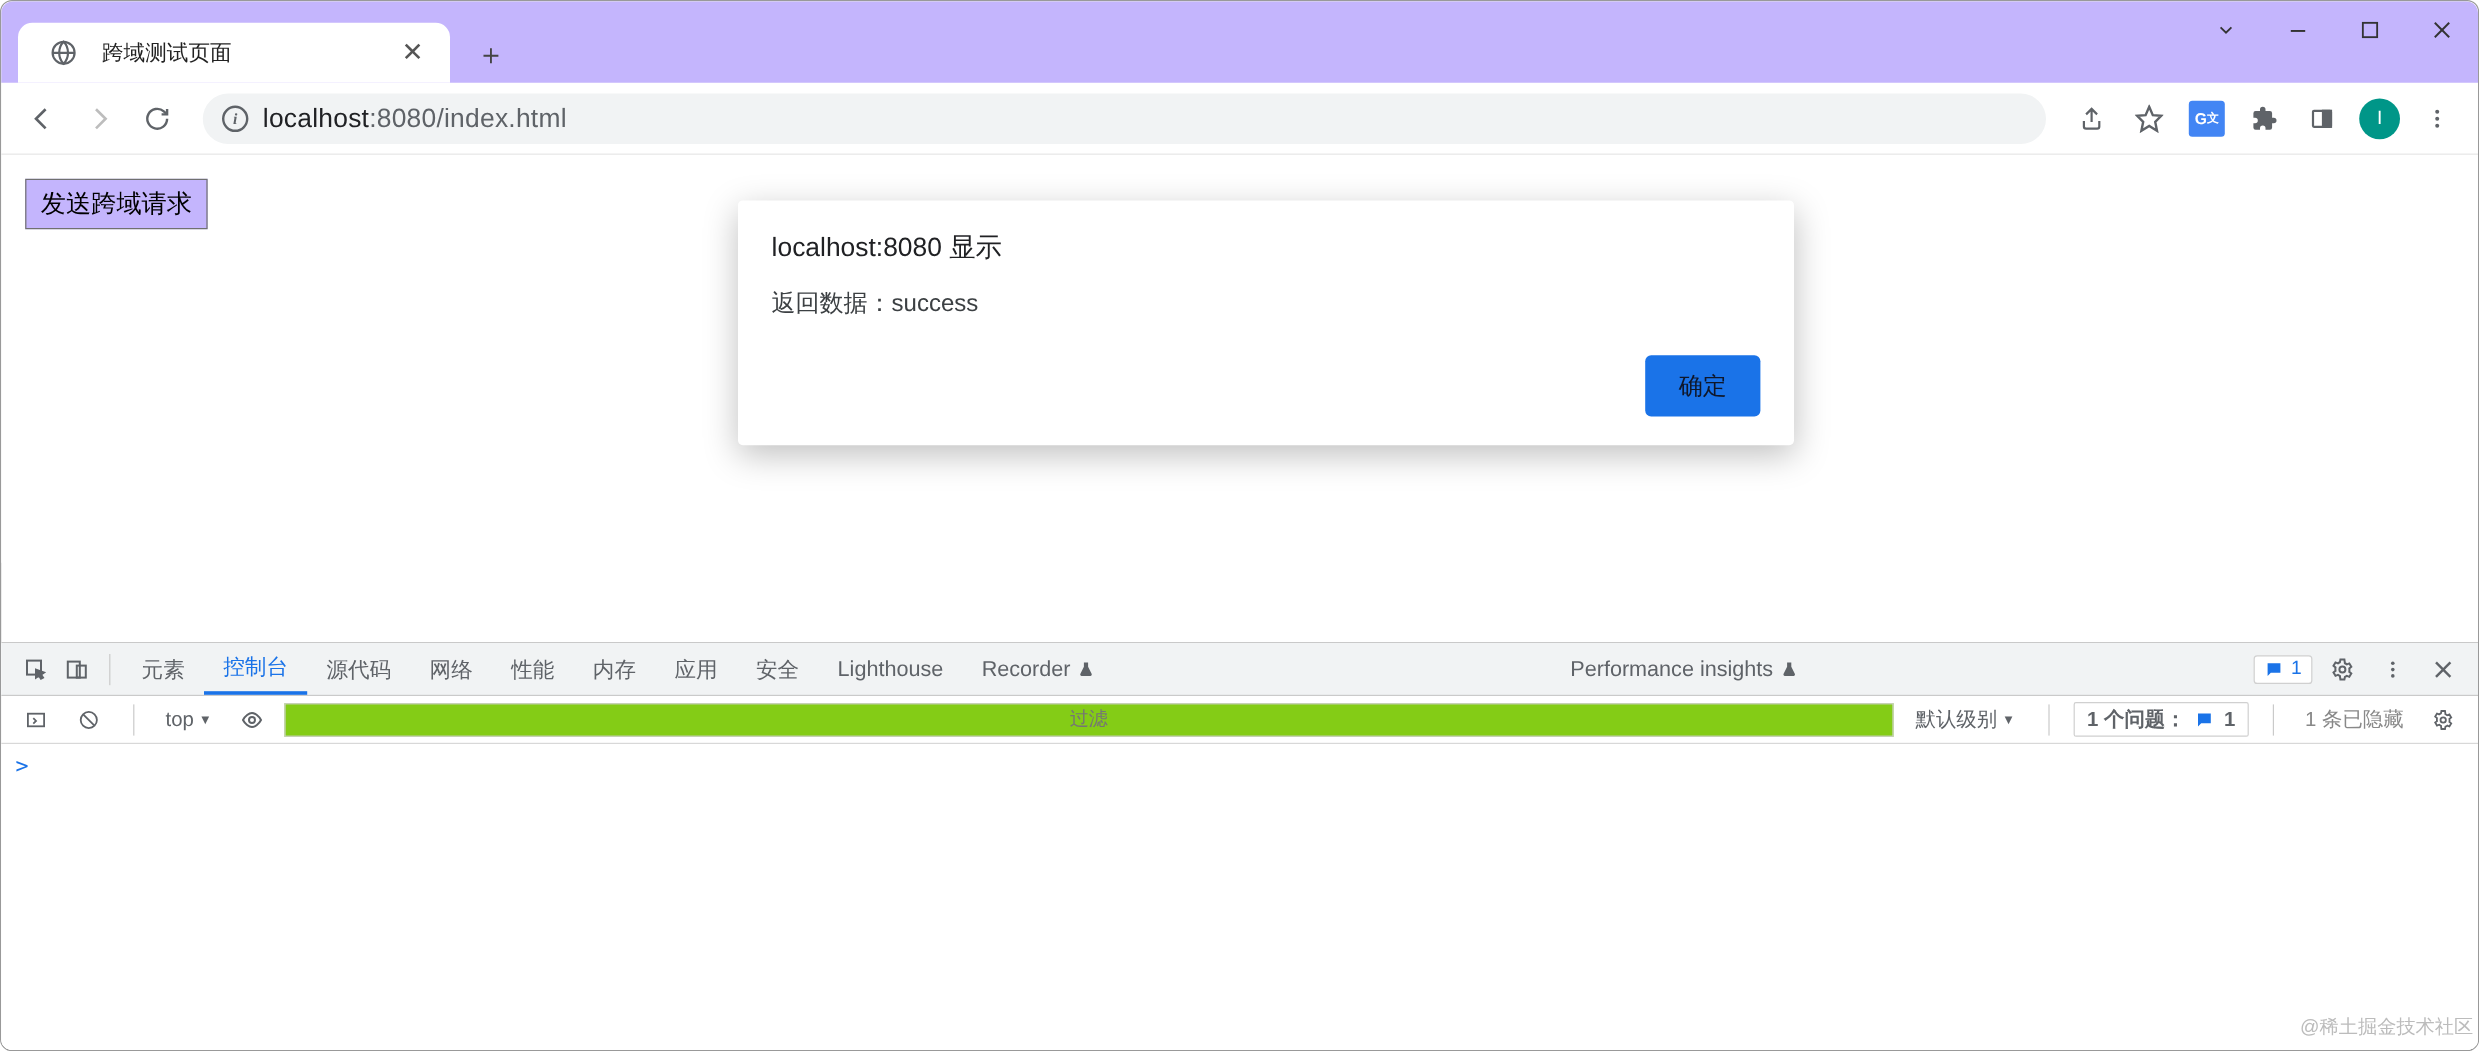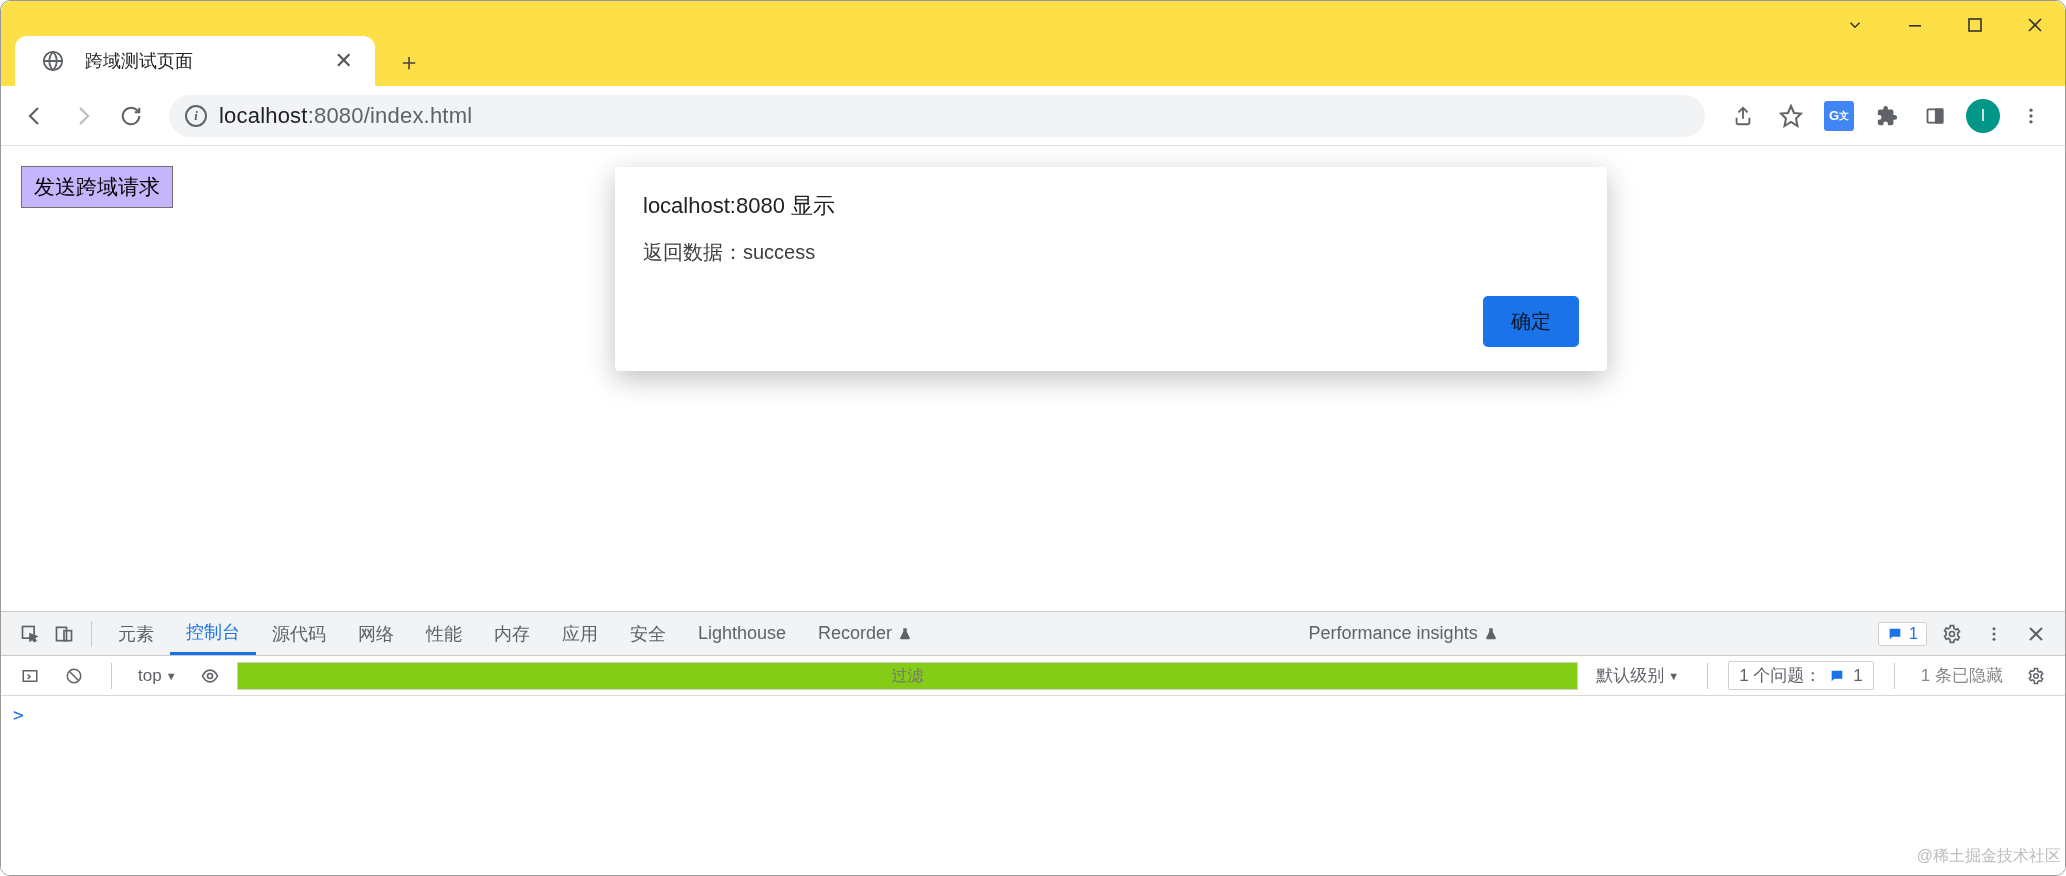--- a/index.html
+++ b/index.html
@@ -1,20 +1,20 @@
 <!DOCTYPE html>
 <html><head>
 <meta charset="utf-8">
 <style>
   * { box-sizing: border-box; margin: 0; padding: 0; }
   html, body { width: 100%; height: 100%; font-family: "Segoe UI", "Microsoft YaHei", Arial, sans-serif; background: #fff; overflow: hidden; }
   body { width: 2066px; height: 876px; position: relative; border: 1px solid #999; border-radius: 10px; }
 
   
-  .titlebar { height: 85px; background: #fde047; display: flex; align-items: flex-end; border-radius: 10px 10px 0 0; position: relative; text-align: center; }
+  .titlebar { height: 68px; background: #c4b5fd; display: flex; align-items: flex-end; border-radius: 10px 10px 0 0; position: relative; text-align: center; }
   .tab-strip { display: flex; align-items: flex-end; height: 100%; padding-left: 14px; }
   .tab { display: flex; align-items: center; gap: 12px; background: #fff; height: 50px; margin-top: 18px; padding: 0 18px; border-radius: 12px 12px 0 0; min-width: 360px; position: relative; }
   .tab-title { font-size: 18px; color: #222; }
   .tab-close { font-size: 22px; color: #555; padding: 4px; line-height: 1; margin-left: auto; }
   .newtab { width: 40px; height: 40px; display: flex; align-items: center; justify-content: center; margin: 0 0 4px 14px; font-size: 24px; color: #444; }
   .win-controls { position: absolute; right: 0; top: 0; height: 48px; display: flex; }
   .win-btn { width: 60px; height: 48px; display: flex; align-items: center; justify-content: center; color: #222; }
 
   
   .toolbar { height: 60px; background: #fff; display: flex; align-items: center; padding: 0 14px; gap: 8px; border-bottom: 1px solid #e3e3e3; }
@@ -28,43 +28,43 @@
   .tool-icon { width: 40px; height: 40px; display: flex; align-items: center; justify-content: center; color: #5f6368; }
   .translate-badge { width: 30px; height: 30px; background: #4285f4; color: #fff; font-size: 13px; font-weight: bold; display:flex; align-items:center; justify-content:center; border-radius:3px; position:relative; }
   .avatar { width: 34px; height: 34px; border-radius: 50%; background: #009688; color: #fff; display:flex; align-items:center; justify-content:center; font-size: 16px; font-weight: 500; }
 
   
   .page { height: 340px; background: #fff; padding: 20px; position: relative; }
   .page h1 { font-size: 46px; font-weight: 900; color: #000; margin-bottom: 34px; letter-spacing: 1px; }
   .cors-btn { font-size: 21px; padding: 6px 12px; background: #c4b5fd; border: 1px solid #707070; color: #000; font-family: inherit; }
 
   
-  .alert { position: absolute; left: 614px; top: 166px; width: 992px; background: #fff; border-radius: 4px; box-shadow: 0 8px 28px rgba(0,0,0,.25); padding: 24px 28px; z-index: 50; }
+  .alert { position: absolute; left: 614px; top: 166px; width: 880px; background: #fff; border-radius: 4px; box-shadow: 0 8px 28px rgba(0,0,0,.25); padding: 24px 28px; z-index: 50; }
   .alert-title { font-size: 22px; color: #202124; margin-bottom: 18px; }
   .alert-msg { font-size: 20px; color: #3c4043; margin-bottom: 30px; }
   .alert-actions { display: flex; justify-content: flex-end; }
   .alert-ok { background: #1a73e8; color: #0f172a; border: none; font-size: 20px; padding: 12px 28px; border-radius: 5px; }
 
   
-  .devtools { position: absolute; left:0; right:0; bottom:0; height: 264px; background: #fff; border-top: 1px solid #c9c9c9; display:flex; flex-direction:column; }
+  .devtools { position: absolute; left:0; right:0; bottom:0; height: 340px; background: #fff; border-top: 1px solid #c9c9c9; display:flex; flex-direction:column; }
   .dt-tabs { height: 44px; background: #f1f3f4; border-bottom: 1px solid #cacaca; display:flex; align-items:center; padding: 0 12px; font-size: 18px; color: #5f6368; }
   .dt-ic { width: 34px; height: 34px; display:flex; align-items:center; justify-content:center; color:#5f6368; }
   .dt-sep { width:1px; height: 26px; background:#cacaca; margin: 0 10px; }
   .dt-tab { padding: 0 16px; height: 100%; display:flex; align-items:center; color:#5f6368; white-space: nowrap; }
   .dt-tab.active { color:#1a73e8; border-bottom: 3px solid #1a73e8; }
   .dt-flask { width:14px; height:18px; margin-left:6px; }
   .dt-spacer { flex:1; }
   .dt-issue-badge { display:flex; align-items:center; gap:6px; background:#fff; border:1px solid #d0d0d0; padding:2px 8px; border-radius:3px; color:#1a73e8; font-size:16px; }
   .dt-right-ic { width: 34px; height: 34px; display:flex;align-items:center;justify-content:center;color:#5f6368; margin-left: 8px; }
 
   .dt-console-toolbar { height: 40px; border-bottom:1px solid #d8d8d8; display:flex; align-items:center; padding: 0 12px; gap: 10px; font-size: 17px; color:#5f6368; }
   .ctx-select { display:flex; align-items:center; gap:4px; padding: 2px 6px; }
   .filter-input { flex:1; height: 28px; border:1px solid #d0d0d0; background:#84cc16; padding: 0 10px; font-size:16px; color:#5f6368;text-align:center; }
   .level-select { display:flex; align-items:center; gap:4px; padding: 0 8px; }
-  .problems { border:1px solid #d0d0d0; padding:2px 10px; border-radius:2px; display:flex; align-items:center; gap:8px; }
+  .problems { border:1px solid #d0d0d0; padding:2px 10px; border-radius:2px; display:flex; align-items:center; gap:8px;font-weight:bold; }
   .hidden-note { color:#888; padding:0 6px; }
 
   .dt-console-body { flex:1; background:#fff; padding: 8px 12px; position:relative; }
   .prompt { color:#1a73e8; font-family: Menlo, Consolas, monospace; font-size: 18px; }
 
   .watermark { position:absolute; right: 4px; bottom: 8px; color:#bcbcbc; font-size: 16px; }
 
   svg { display:block; }
 </style>
 </head>

